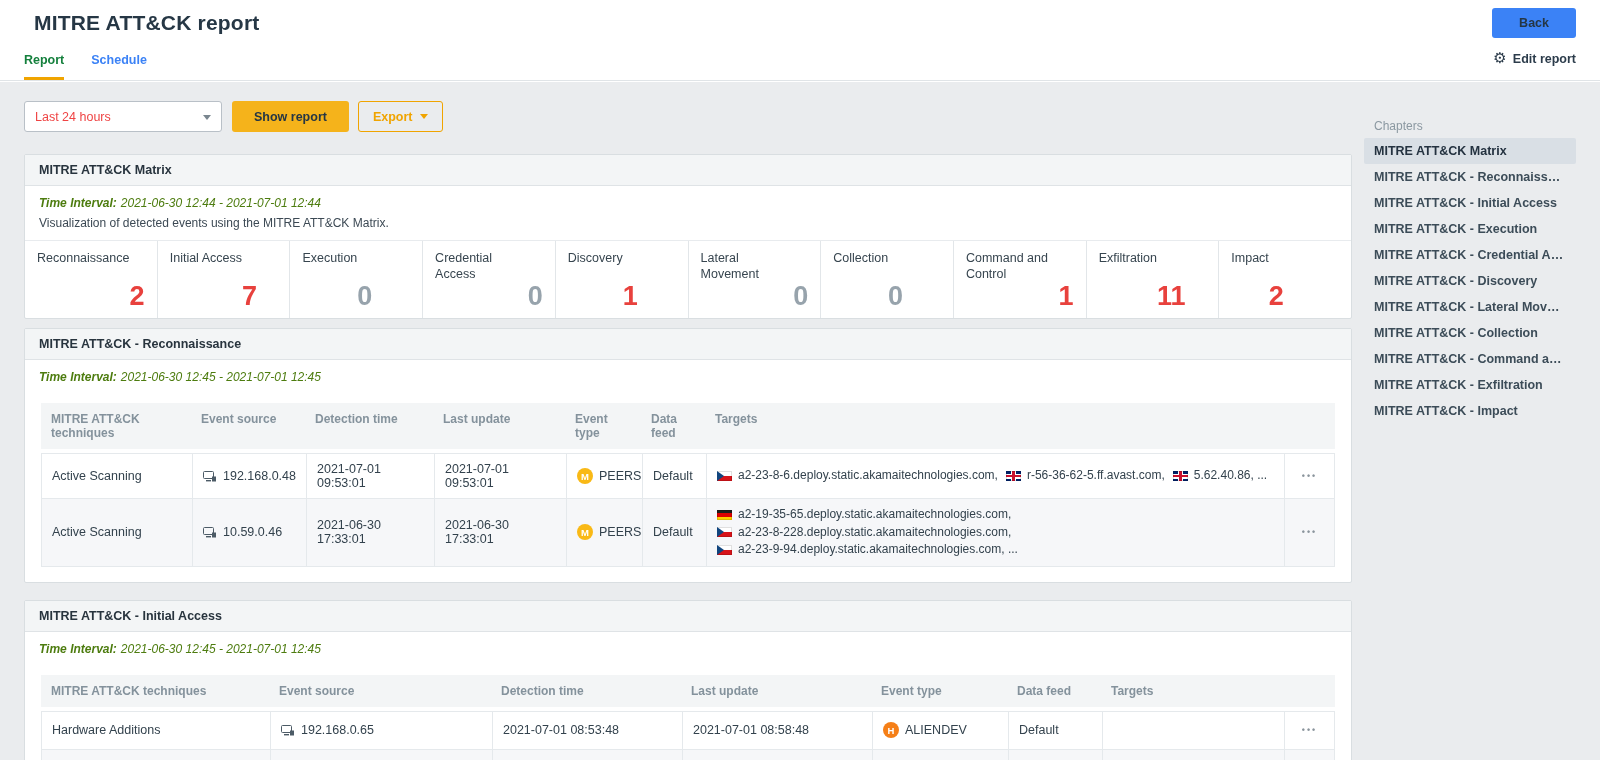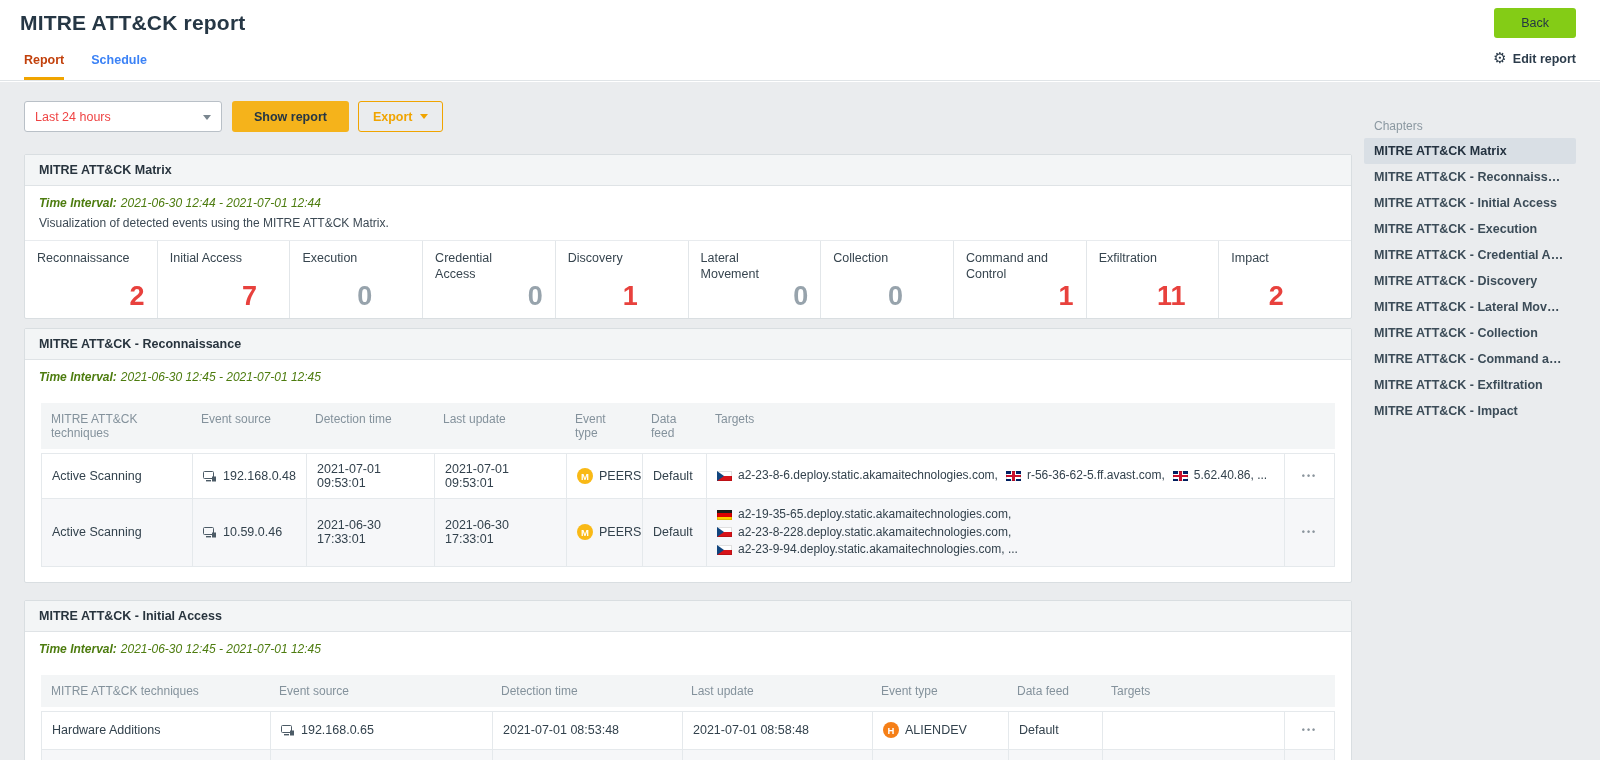--- a/index.html
+++ b/index.html
@@ -1,29 +1,29 @@
 <!DOCTYPE html>
 <html><head>
 <meta charset="utf-8">
 <style>
   * { margin:0; padding:0; box-sizing:border-box; }
   html,body { width:1600px; height:760px; overflow:hidden;
     font-family:"Liberation Sans","DejaVu Sans",sans-serif; background:#fff; }
 
   
   .app-header { position:relative; height:81px; background:#fff; border-bottom:1px solid #e0e4e7; }
-  .page-title { position:absolute; left:20px; top:11px; font-size:21px; font-weight:bold; color:#263745; letter-spacing:.2px; }
-  .back-btn { position:absolute; right:24px; top:8px; height:30px; padding:0 27px; background:#84cc16; border:none;
-    border-radius:3px; font-size:12.5px; font-weight:normal; color:#253644; cursor:pointer; font-family:inherit; }
+  .page-title { position:absolute; left:34px; top:11px; font-size:21px; font-weight:bold; color:#263745; letter-spacing:.2px; }
+  .back-btn { position:absolute; right:24px; top:8px; height:30px; padding:0 27px; background:#3b82f6; border:none;
+    border-radius:3px; font-size:12.5px; font-weight:bold; color:#253644; cursor:pointer; font-family:inherit; }
   .edit-report { position:absolute; right:24px; bottom:14px; display:flex; align-items:center; gap:6px;
     font-size:12.5px; font-weight:bold; color:#2c3c4b; cursor:pointer; }
   .gear { font-family:"DejaVu Sans",sans-serif; font-size:15px; line-height:1; color:#2c3c4b; }
   .tabs { position:absolute; left:24px; bottom:0; display:flex; gap:27px; }
   .tab { font-size:12.5px; font-weight:bold; color:#3b82f6; padding-bottom:10px; cursor:pointer; border-bottom:3px solid transparent; }
-  .tab.active { color:#c2410c; border-bottom-color:#f0a400; }
+  .tab.active { color:#15803d; border-bottom-color:#f0a400; }
 
   
   .content { position:absolute; top:82px; left:0; right:0; bottom:0; background:#eaecee; padding:19px 26px 0 24px; display:flex; }
   .main-col { width:1328px; flex:none; }
   .side-col { width:212px; flex:none; margin-left:12px; }
 
   
   .toolbar { display:flex; align-items:center; margin-bottom:22px; }
   .range-select { position:relative; width:198px; height:31px; background:#fff; border:1px solid #b9c0c7; border-radius:3px;
     display:flex; align-items:center; padding:0 10px; font-size:12.5px; color:#ef4444; cursor:pointer; }
@@ -50,21 +50,21 @@
   .tactics { display:flex; }
   .tactic { flex:1 1 0; min-width:0; border-right:1px solid #e2e6e9; padding:9px 12px 8px; height:77px; display:flex; flex-direction:row; }
   .tactic:last-child { border-right:none; }
   .tactic-name { font-size:12.5px; color:#37454f; line-height:1.3; }
   .tactic-count { margin-top:auto; font-size:27px; font-weight:bold; color:#e8413d; line-height:1; }
   .tactic-count.zero { color:#97a3ac; }
 
   
   .table-wrap { margin:9px 16px 15px; }
   .t-head { display:grid; background:#f3f5f6; }
-  .t-hcell { padding:9px 10px; font-size:12px; font-weight:normal; color:#84929c; }
+  .t-hcell { padding:9px 10px; font-size:12px; font-weight:bold; color:#84929c; }
   .t-body { margin-top:4px; border:1px solid #e5e9ec; }
   .t-row { display:grid; background:#fff; border-bottom:1px solid #e5e9ec; }
   .t-row:last-child { border-bottom:none; }
   .t-row.alt { background:#f6f7f9; }
   .t-cell { padding:8px 10px; font-size:12.5px; color:#33424d; border-left:1px solid #e5e9ec; display:flex; align-items:center; min-height:37px; }
   .t-cell:first-child { border-left:none; }
   .grid-recon { grid-template-columns:150px 114px 128px 132px 76px 64px 1fr 50px; }
   .grid-ia    { grid-template-columns:228px 222px 190px 190px 136px 94px 1fr 50px; }
 
   .host-icon { flex:none; margin-right:7px; display:inline-block; }

